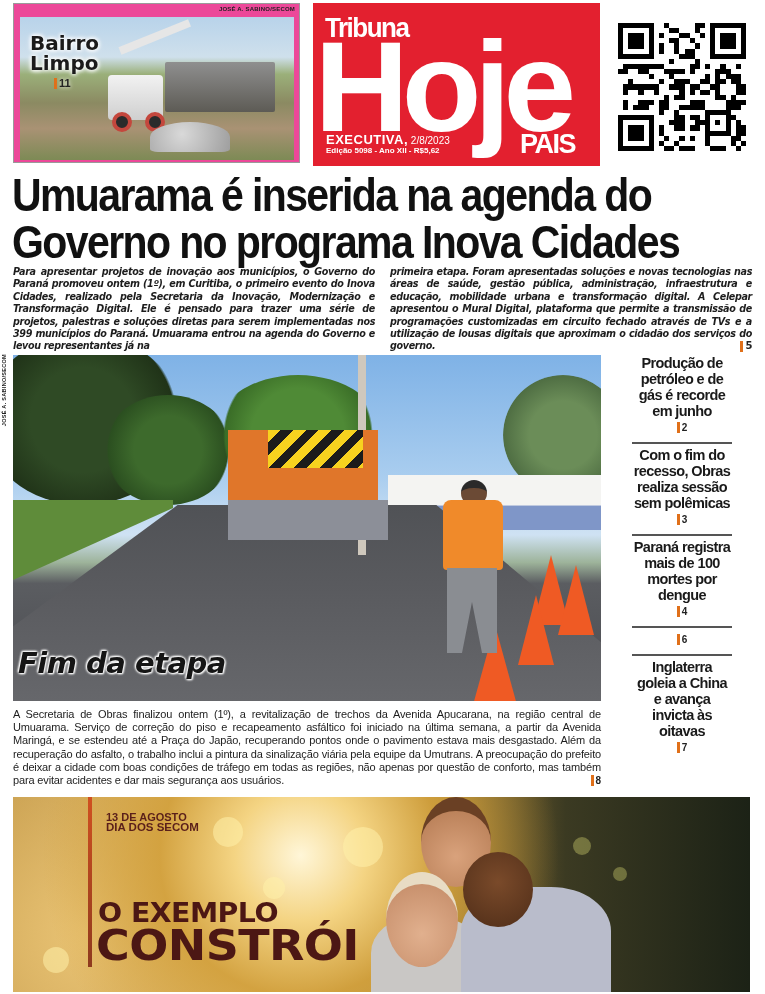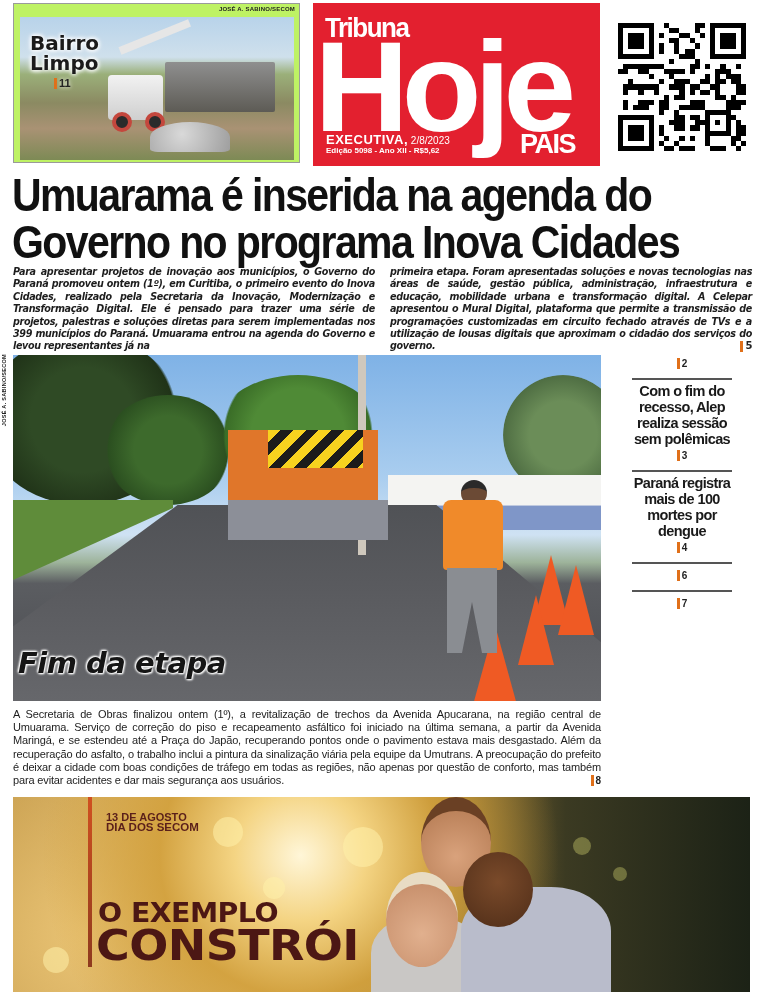--- a/index.html
+++ b/index.html
@@ -2,21 +2,21 @@
 <html><head>
 <meta charset="utf-8">
 <style>
   * { box-sizing: border-box; margin: 0; padding: 0; }
   html, body { width: 765px; height: 994px; background: #ffffff; overflow: hidden; }
   body { font-family: "Liberation Sans", sans-serif; color: #1a1a1a; position: relative; }
 
   
   .teaser-box {
     position: absolute; left: 13px; top: 3px; width: 287px; height: 160px;
-    border: 1px solid #9a9a9a; background: #bef264;
+    border: 1px solid #9a9a9a; background: #ec4899;
   }
   .teaser-credit {
     position: absolute; right: 4px; top: 2px; font-size: 6px; font-weight: bold;
     letter-spacing: 0.2px; color: #222;
   }
   .teaser-photo {
     position: absolute; left: 6px; top: 13px; width: 274px; height: 143px; overflow: hidden;
     background: linear-gradient(180deg, #b8d3ea 0%, #cfe0ec 28%, #9bb07a 40%, #8b8a62 60%, #a99274 78%, #7d8a55 100%);
   }
   .teaser-photo .truck {
@@ -428,46 +428,48 @@
 <div class="story-body">
   <span>A Secretaria de Obras finalizou ontem (1º), a revitalização de trechos da Avenida Apucarana, na região central de Umuarama. Serviço de correção do piso e recapeamento asfáltico foi iniciado na última semana, a partir da Avenida Maringá, e se estendeu até a Praça do Japão, recuperando pontos onde o pavimento estava mais desgastado. Além da recuperação do asfalto, o trabalho inclui a pintura da sinalização viária pela equipe da Umutrans. A preocupação do prefeito é deixar a cidade com boas condições de tráfego em todas as regiões, não apenas por questão de conforto, mas também para evitar acidentes e dar mais segurança aos usuários.</span>
   <span class="page-ref">
     <span class="bar"></span>
     <span>8</span>
   </span>
 </div>
 
 <div class="sidebar">
   <div class="side-item">
+    <div class="side-title">Produção de petróleo e de gás é recorde em junho</div>
     <span class="page-ref">
         <span class="bar"></span>
         <span>2</span>
       </span>
   </div>
   <div class="side-item">
-    <div class="side-title">Com o fim do recesso, Alep realiza sessão sem polêmicas</div>
+    <div class="side-title">Com o fim do recesso, Obras realiza sessão sem polêmicas</div>
     <span class="page-ref">
         <span class="bar"></span>
         <span>3</span>
       </span>
   </div>
   <div class="side-item">
     <div class="side-title">Paraná registra mais de 100 mortes por dengue</div>
     <span class="page-ref">
         <span class="bar"></span>
         <span>4</span>
       </span>
   </div>
   <div class="side-item">
     <span class="page-ref">
         <span class="bar"></span>
         <span>6</span>
       </span>
   </div>
   <div class="side-item">
+    <div class="side-title">Inglaterra goleia a China e avança invicta às oitavas</div>
     <span class="page-ref">
         <span class="bar"></span>
         <span>7</span>
       </span>
   </div>
 </div>
 
 <div class="ad">
   <div class="ad-bokeh" style="left:200px;top:20px;width:30px;height:30px"></div>
   <div class="ad-bokeh" style="left:250px;top:80px;width:22px;height:22px"></div>

